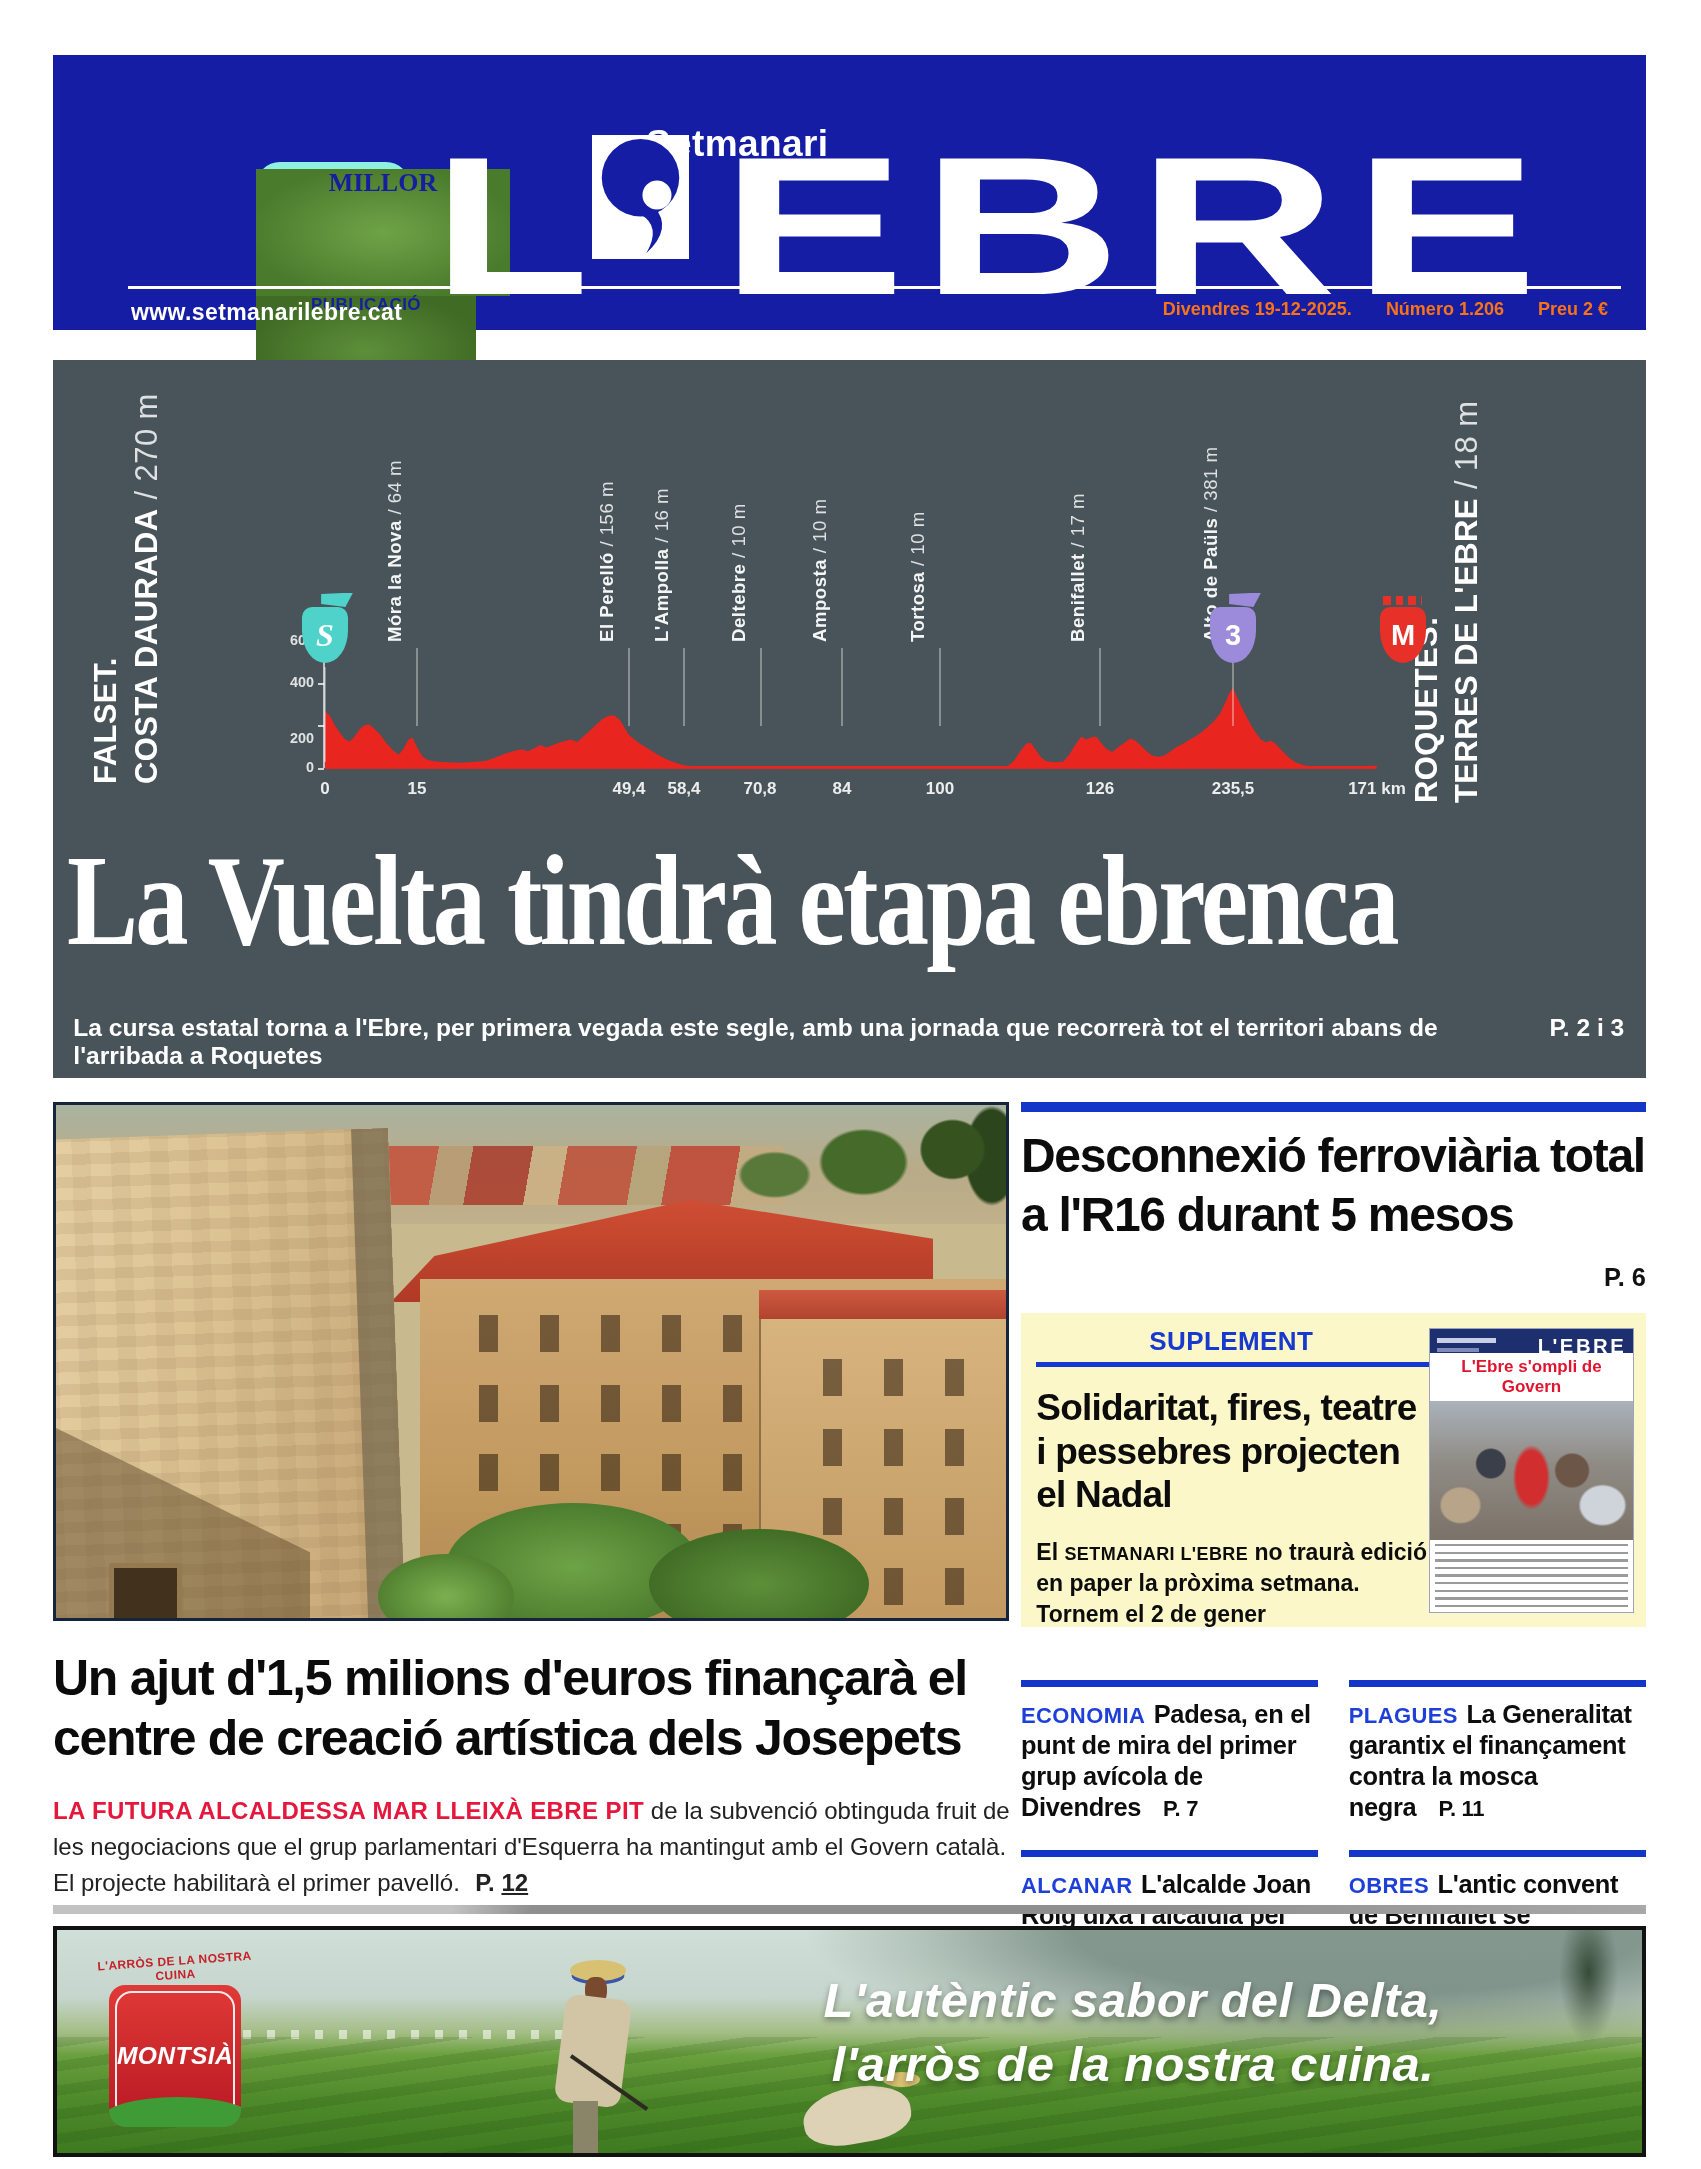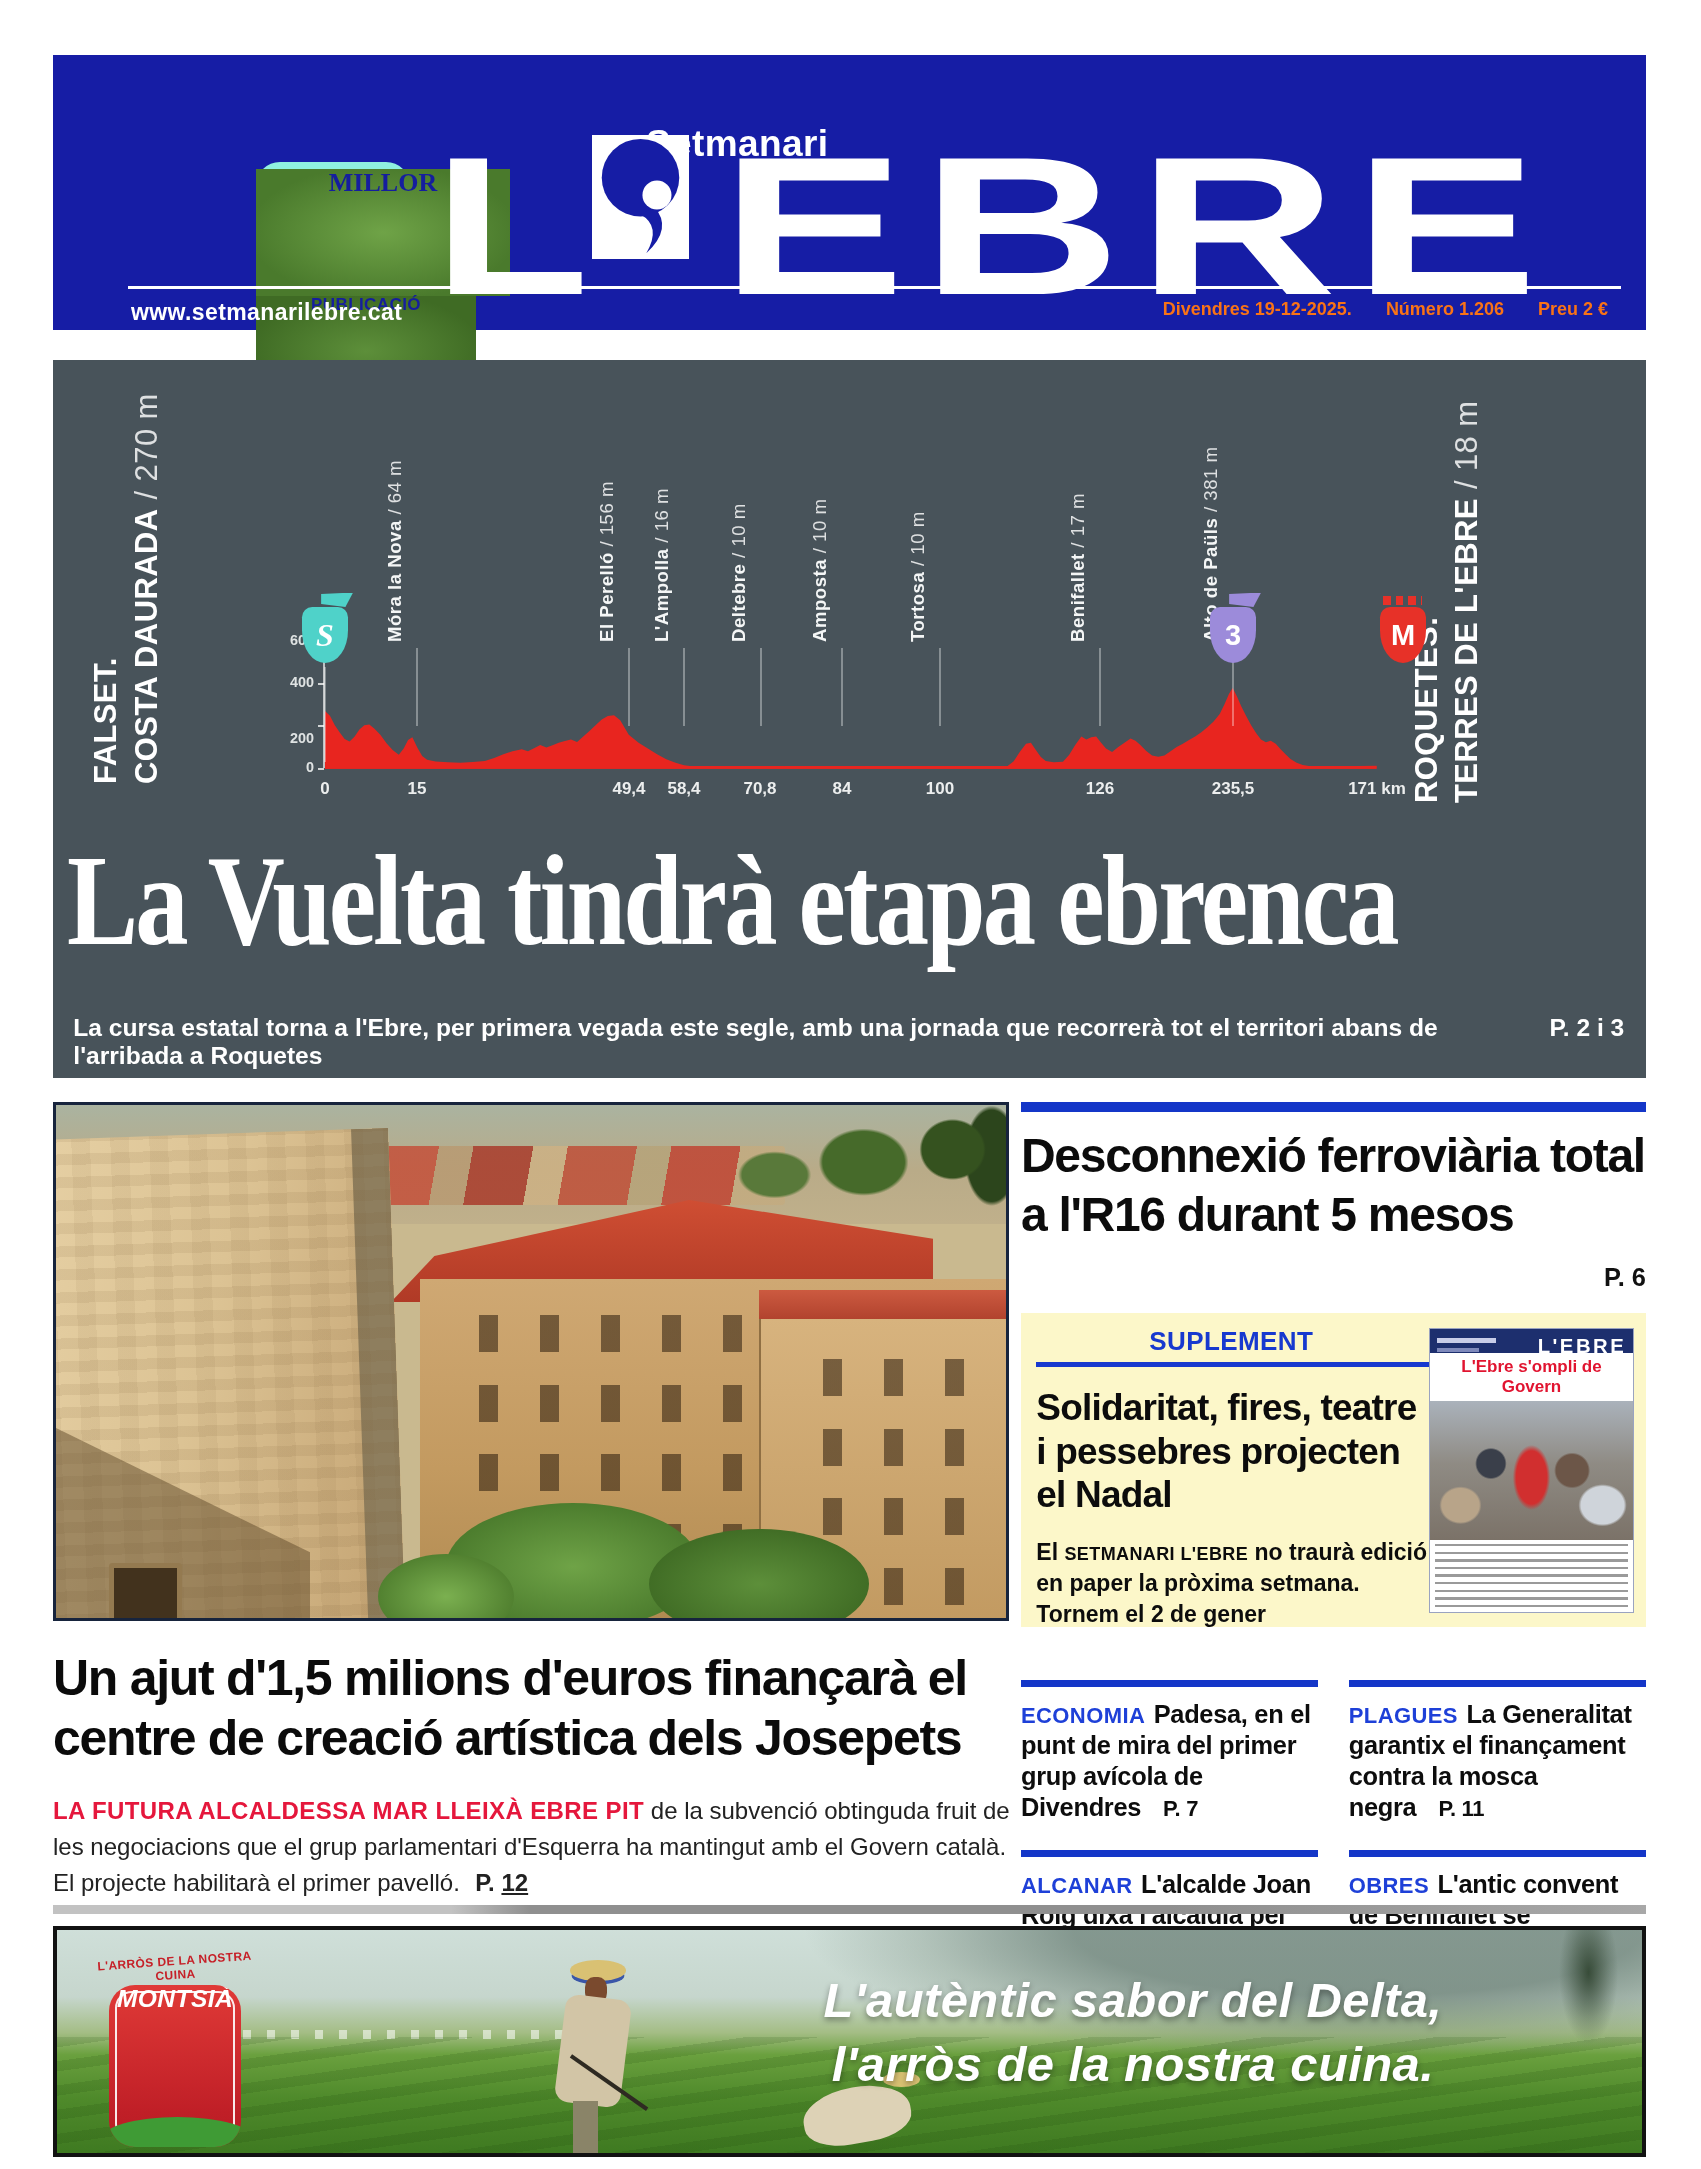--- a/index.html
+++ b/index.html
@@ -164,23 +164,23 @@
   .farmer1 .tool{position:absolute;left:71px;top:81px;width:4.2px;height:93px;background:#2e2a22;transform:rotate(-55deg);}
   .farmer2{position:absolute;left:746px;top:142px;width:127px;height:85px;}
   .farmer2 .back{position:absolute;left:0;top:15.3px;width:108px;height:56px;background:#ddd2b6;
       border-radius:50% 50% 40% 40%;transform:rotate(-10deg);}
   .farmer2 .hat{position:absolute;left:80px;top:0;width:37px;height:15.3px;background:#d9c173;border-radius:50%;}
   .ad-slogan{position:absolute;left:593px;top:39px;width:966px;text-align:center;color:#fff;
       font-weight:700;font-style:italic;font-size:49px;line-height:1.3;letter-spacing:0.4px;
       text-shadow:0 2.5px 6.8px rgba(0,0,0,.38);}
   .m-logo-wrap{position:absolute;left:29px;top:24px;width:178px;text-align:center;}
   .m-arc{color:#c62028;font-weight:700;font-size:12px;letter-spacing:0.4px;transform:rotate(-4deg);}
-  .m-logo{position:relative;margin:3.4px auto 0;width:132px;height:162px;border-radius:26px;
+  .m-logo{position:relative;margin:3.4px auto 0;width:132px;height:142px;border-radius:16px;
       background:linear-gradient(180deg,#e03a37 0%,#c01f27 78%,#b81c24 100%);overflow:hidden;
-      display:flex;justify-content:center;}
+      display:flex;align-items:center;justify-content:center;}
   .m-logo::before{content:"";position:absolute;inset:6px;border:2.5px solid rgba(255,255,255,.9);border-radius:17px;}
   .m-logo::after{content:"";position:absolute;left:-8.5px;bottom:-13.6px;width:153px;height:44px;background:#3f9b35;
       border-radius:50%;}
   .m-logo b{position:relative;color:#fff;font-size:24.6px;font-style:italic;letter-spacing:0.4px;z-index:2;}
 </style>
 </head>
 <body>
 
 <div class="page">
 

